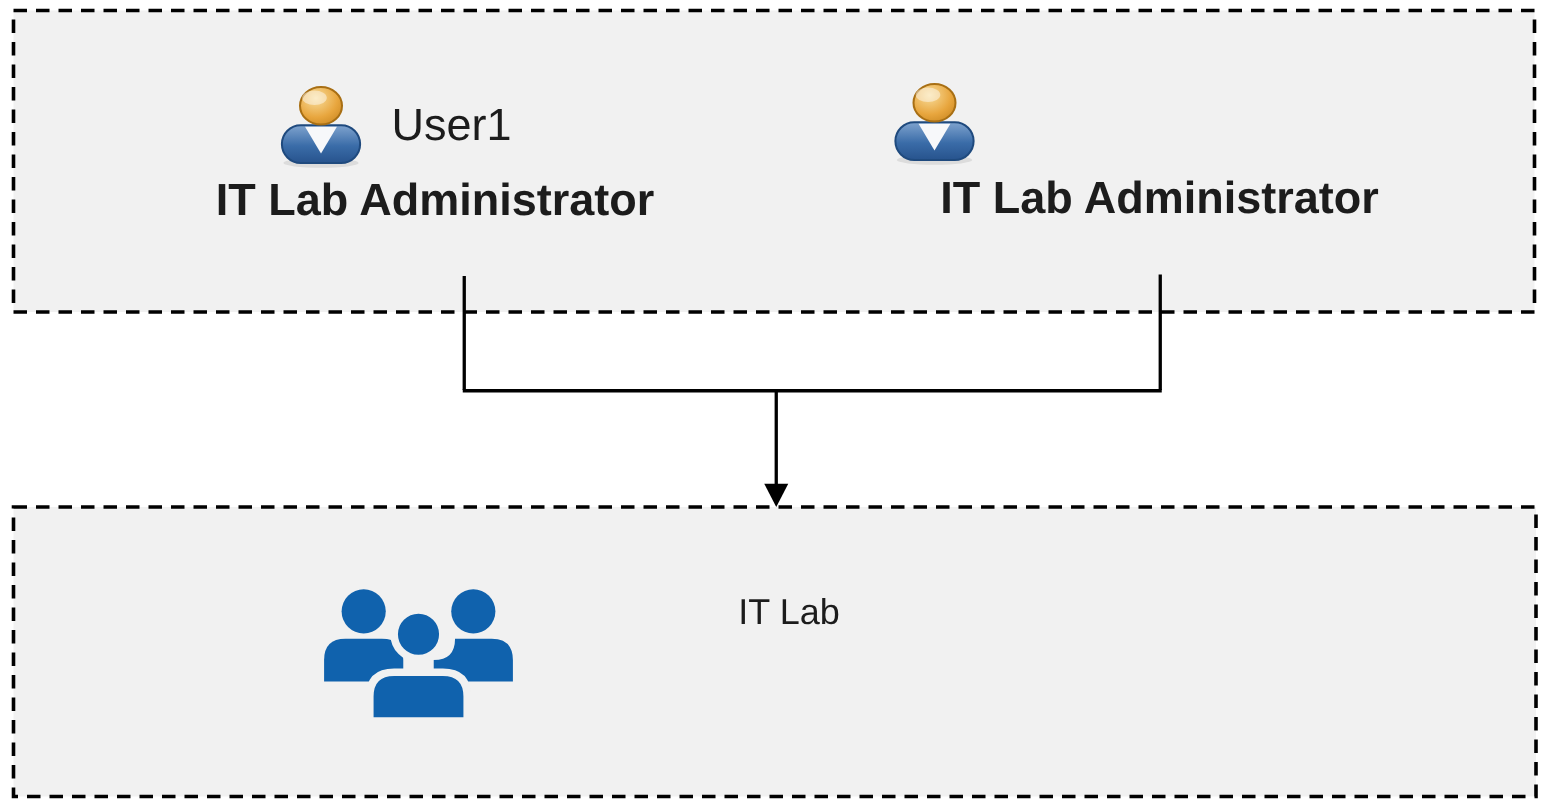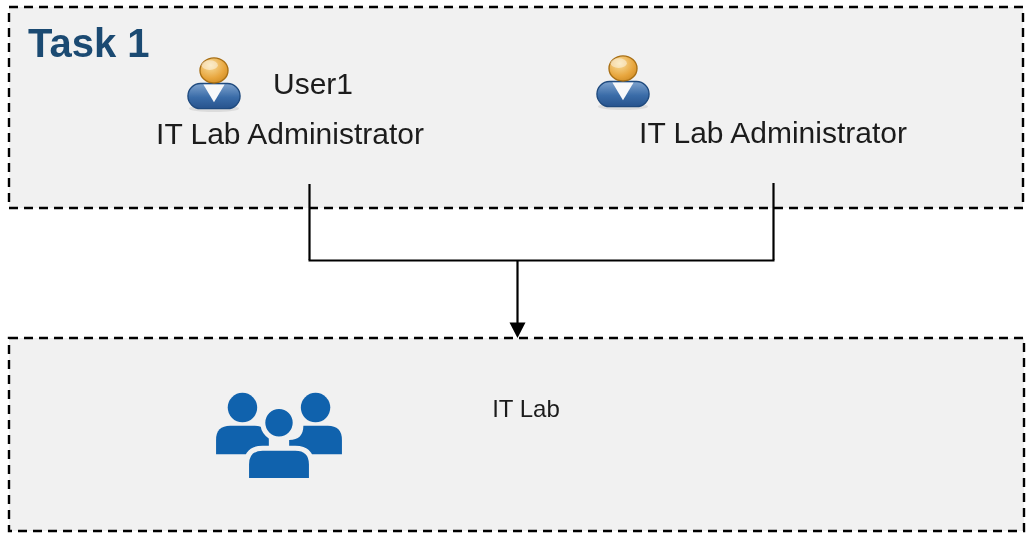--- a/index.html
+++ b/index.html
@@ -19,37 +19,38 @@
     letter-spacing: 0px;
     line-height: 1.1;
   }
   .task1-label { left: 28px; top: 21px; }
   .task2-label { left: 28px; top: 366px; }
 
   .user-card {
     position: absolute;
     display: flex;
     align-items: center;
-    gap: 28px;
+    gap: 16px;
     height: 58px;
   }
   .user-card-1 { left: 183px; top: 55px; }
   .user-card-2 { left: 592px; top: 53px; }
   .user-icon { width: 62px; height: 56px; flex: 0 0 auto; }
   .user-name {
     font-size: 30px;
     color: #1c1c1c;
     white-space: nowrap;
   }
   .user-role {
     position: absolute;
     font-size: 30px;
     color: #1c1c1c;
     text-align: center;
     white-space: nowrap;
+    font-weight: bold;
   }
   .user-role-1 { left: 95px;  top: 117px; width: 390px; }
   .user-role-2 { left: 578px; top: 116px; width: 390px; }
 
   .group-icon {
     position: absolute;
     left: 212px; top: 391px;
     width: 134px; height: 92px;
   }
   .group-name {
@@ -75,21 +76,20 @@
 
     <g fill="none" stroke-width="2.2" stroke="#000000">
       <path d="M309.5,184 V260"></path>
       <path d="M773.5,183 V260"></path>
       <path d="M308.5,260.5 H774.5"></path>
       <path d="M517.5,260.5 V326"></path>
     </g>
     <polygon points="517.5,338 509.5,322.5 525.5,322.5" fill="#000000"></polygon>
   </svg>
 
-  <div class="task-label task1-label" style="color: rgb(27, 74, 114);">Task 1</div>
 
   <div class="user-card user-card-1">
     <svg class="user-icon" viewBox="0 0 64 58" aria-hidden="true">
       <defs>
         <linearGradient id="p1body" x1="0" y1="0" x2="0" y2="1">
           <stop offset="0" stop-color="#7fa3ce"></stop>
           <stop offset="0.55" stop-color="#3a6ca8"></stop>
           <stop offset="1" stop-color="#27538d"></stop>
         </linearGradient>
         <radialGradient id="p1head" cx="0.38" cy="0.3" r="0.85">

